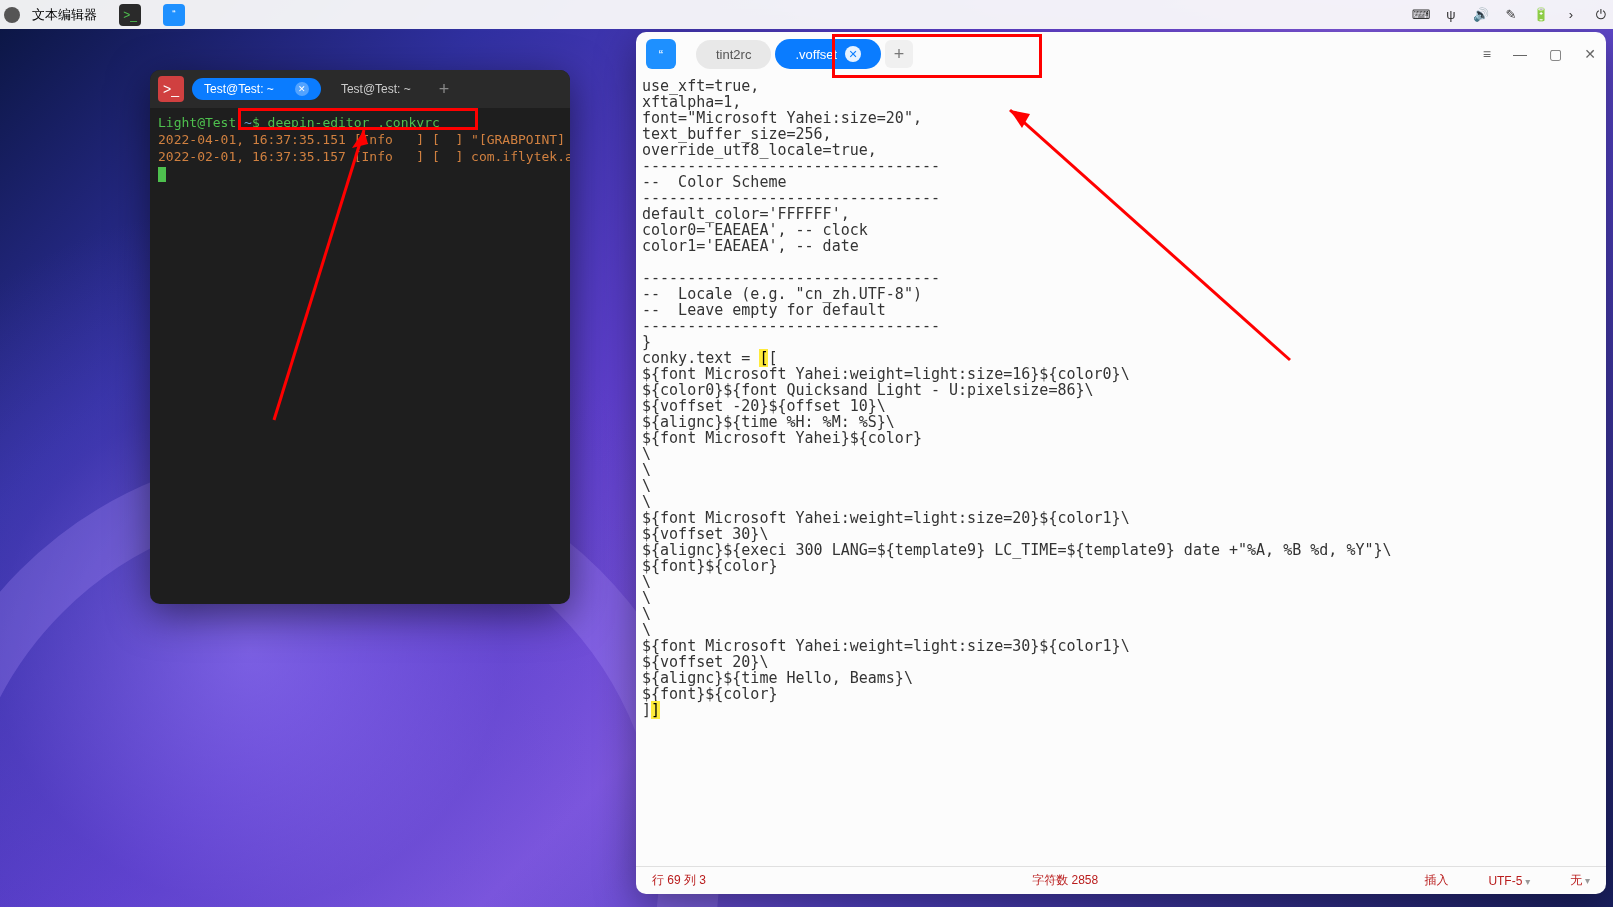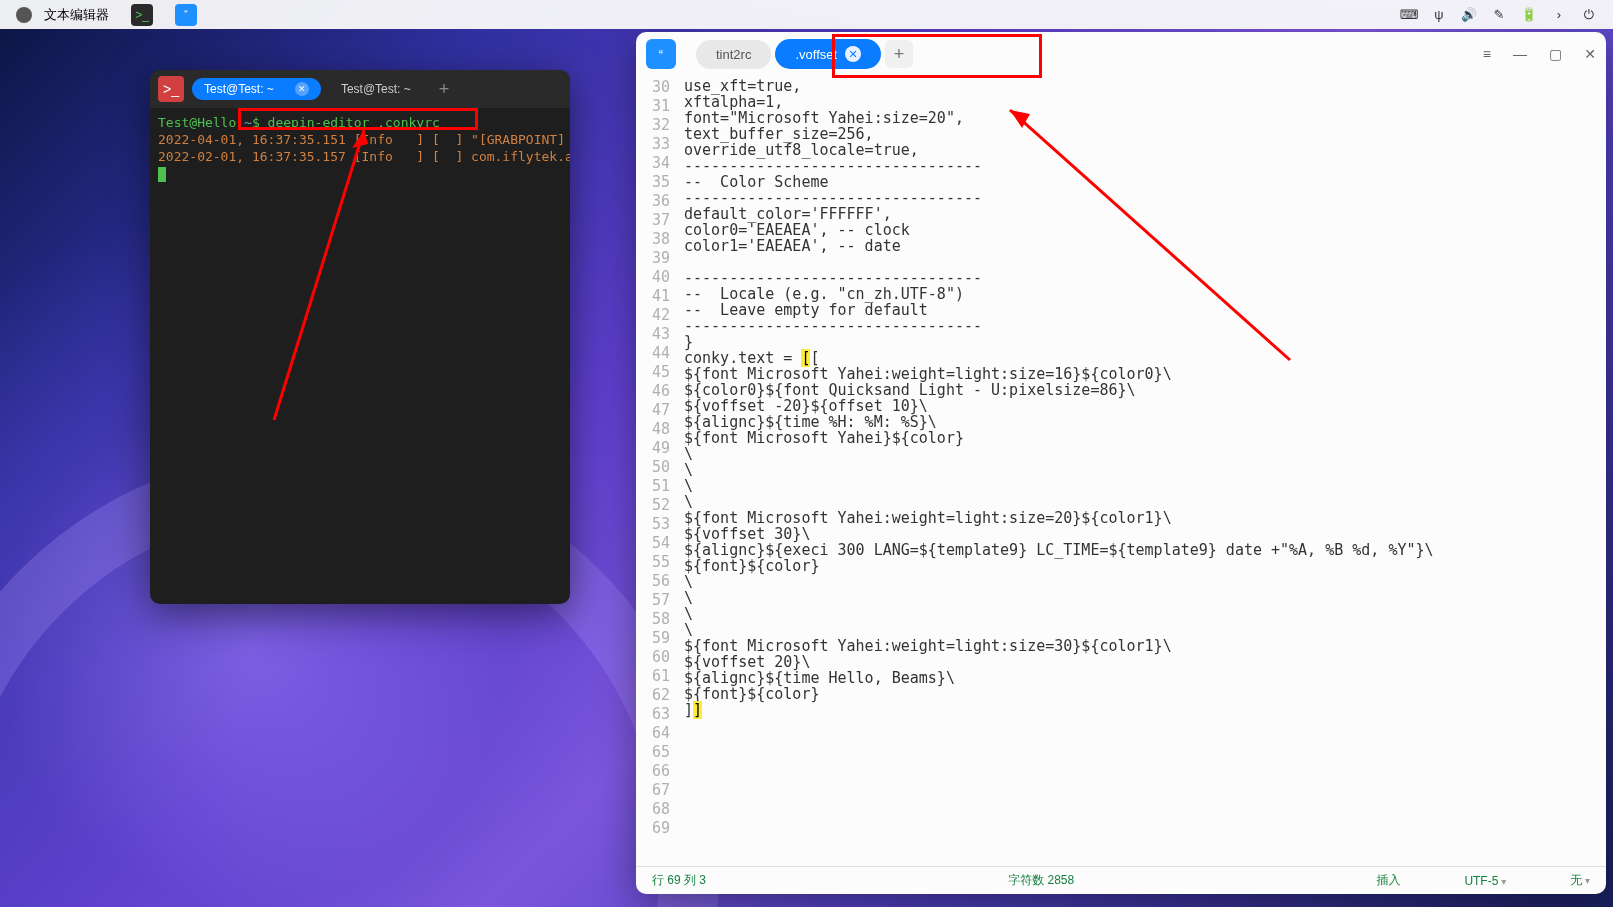--- a/index.html
+++ b/index.html
@@ -1,20 +1,20 @@
 <!DOCTYPE html>
 <html><head>
 <meta charset="utf-8">
 <style>
 * { margin:0; padding:0; box-sizing:border-box; }
 body { font-family:"Microsoft Yahei",sans-serif; width:1613px; height:907px; overflow:hidden; position:relative; background:#000; }
 .desktop { position:absolute; inset:0; background:linear-gradient(135deg,#0a1540 0%,#3030a0 20%,#6040d0 40%,#8058e0 55%,#5040c0 70%,#1a2060 100%); }
 .desktop::before { content:""; position:absolute; left:-200px; top:200px; width:900px; height:900px; border-radius:50%; background:radial-gradient(circle,rgba(160,130,255,0.5) 0%,rgba(90,70,200,0.3) 40%,transparent 70%); }
 .desktop::after { content:""; position:absolute; left:-100px; top:450px; width:700px; height:700px; border-radius:50%; border:60px solid rgba(180,150,255,0.25); }
-.topbar { position:absolute; top:0; left:0; right:0; height:29px; background:rgba(250,250,250,0.95); display:flex; align-items:center; padding:0 16px; font-size:13px; z-index:100; }
+.topbar { position:absolute; top:0; left:0; right:0; height:29px; background:rgba(250,250,250,0.95); display:flex; align-items:center; padding:0 4px; font-size:13px; z-index:100; }
 .topbar .left { display:flex; align-items:center; gap:12px; }
 .topbar .left .logo { width:16px; height:16px; border-radius:50%; background:#555; }
 .topbar .tray { margin-left:auto; display:flex; align-items:center; gap:14px; color:#333; }
 .tray .ico { width:16px; height:16px; display:inline-flex; align-items:center; justify-content:center; }
 .taskicon { width:22px; height:22px; border-radius:4px; margin-left:10px; }
 .taskicon.term { background:#2a2a2a; display:flex; align-items:center; justify-content:center; color:#4ec04e; font-size:12px; }
 .taskicon.edit { background:#1e90ff; display:flex; align-items:center; justify-content:center; color:#fff; font-size:10px; }
 
 .terminal { position:absolute; left:150px; top:70px; width:420px; height:534px; background:#1e1e1e; border-radius:10px; box-shadow:0 10px 40px rgba(0,0,0,0.5); z-index:10; overflow:hidden; }
 .term-tabs { height:38px; background:#2a2a2a; display:flex; align-items:center; padding:0 8px; gap:8px; }
@@ -38,21 +38,21 @@
 .ed-tab .tclose { width:16px; height:16px; border-radius:50%; background:rgba(255,255,255,0.9); color:#0a7cff; display:flex; align-items:center; justify-content:center; font-size:11px; }
 .ed-addtab { width:28px; height:28px; border-radius:6px; background:#f0f0f0; display:flex; align-items:center; justify-content:center; color:#777; font-size:18px; cursor:pointer; }
 .ed-winbtns { margin-left:auto; display:flex; align-items:center; gap:22px; color:#666; }
 .ed-winbtns span { cursor:pointer; font-size:14px; }
 
 .ed-body { flex:1; display:flex; overflow:hidden; font-family:"Consolas","Monaco",monospace; font-size:15px; }
 .gutter { width:42px; text-align:right; padding:2px 8px 2px 0; color:#b0b0b0; background:#fcfcfc; line-height:19px; user-select:none; }
 .code { flex:1; padding:2px 6px; color:#333; line-height:16px; white-space:pre; overflow:hidden; }
 .hl { background:#ffeb3b; color:#000; }
 
-.ed-status { height:28px; border-top:1px solid #e0e0e0; display:flex; align-items:center; font-size:12px; color:#15803d; padding:0 16px; gap:64px; }
+.ed-status { height:28px; border-top:1px solid #e0e0e0; display:flex; align-items:center; font-size:12px; color:#b91c1c; padding:0 16px; gap:40px; }
 .ed-status .spacer { flex:1; }
 .ed-status .dd::after { content:" ▾"; color:#999; font-size:10px; }
 
 
 .redbox { position:absolute; border:3px solid #ff0000; z-index:50; pointer-events:none; }
 .redarrow { position:absolute; z-index:50; pointer-events:none; }
 </style>
 </head>
 <body>
 
@@ -81,21 +81,21 @@
     <div class="term-logo">&gt;_</div>
     <div class="term-tab active">
       <span>Test@Test: ~</span>
       <span class="tclose">✕</span>
     </div>
     <div class="term-tab">
       <span>Test@Test: ~</span>
     </div>
     <div class="term-add">+</div>
   </div>
-  <div class="term-body"><span class="prompt">Test@Hello</span><span>:</span><span class="path">~</span><span class="prompt">$</span> <span>deepin-editor .conkyrc</span>
+  <div class="term-body"><span class="prompt">Light@Test</span><span>:</span><span class="path">~</span><span class="prompt">$</span> <span>deepin-editor .conkyrc</span>
 <span class="log">2022-04-01, 16:37:35.151 [Info   ] [  ] "[GRABPOINT]</span>
 <span class="log">2022-02-01, 16:37:35.157 [Info   ] [  ] com.iflytek.a</span>
 <span class="term-cursor"></span></div>
 </div>
 
 <div class="editor">
   <div class="ed-titlebar">
     <div class="ed-logo">“</div>
     <div class="ed-tabs">
       <div class="ed-tab">
@@ -108,61 +108,20 @@
       <div class="ed-addtab">+</div>
     </div>
     <div class="ed-winbtns">
       <span>≡</span>
       <span>—</span>
       <span>▢</span>
       <span>✕</span>
     </div>
   </div>
   <div class="ed-body">
-    <div class="gutter" id="gutter">30
-31
-32
-33
-34
-35
-36
-37
-38
-39
-40
-41
-42
-43
-44
-45
-46
-47
-48
-49
-50
-51
-52
-53
-54
-55
-56
-57
-58
-59
-60
-61
-62
-63
-64
-65
-66
-67
-68
-69
-</div>
     <div class="code" id="code">use_xft=true,
 xftalpha=1,
 font="Microsoft Yahei:size=20",
 text_buffer_size=256,
 override_utf8_locale=true,
 ---------------------------------
 --  Color Scheme
 ---------------------------------
 default_color='FFFFFF',
 color0='EAEAEA', -- clock

